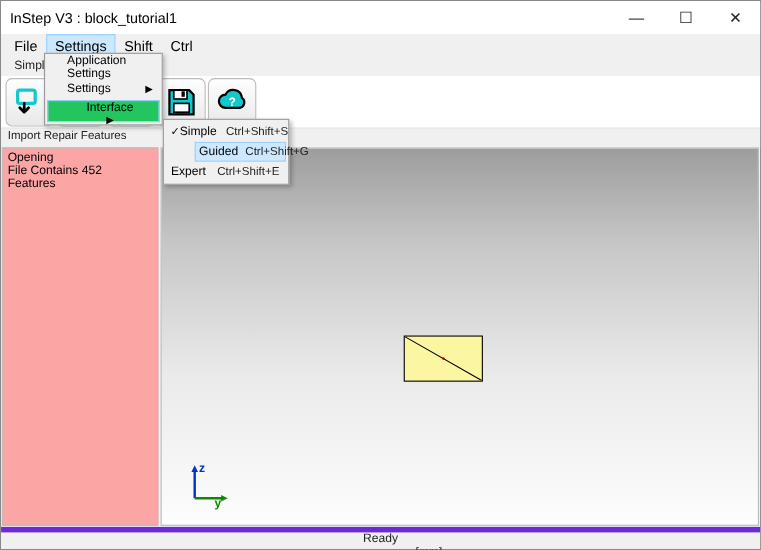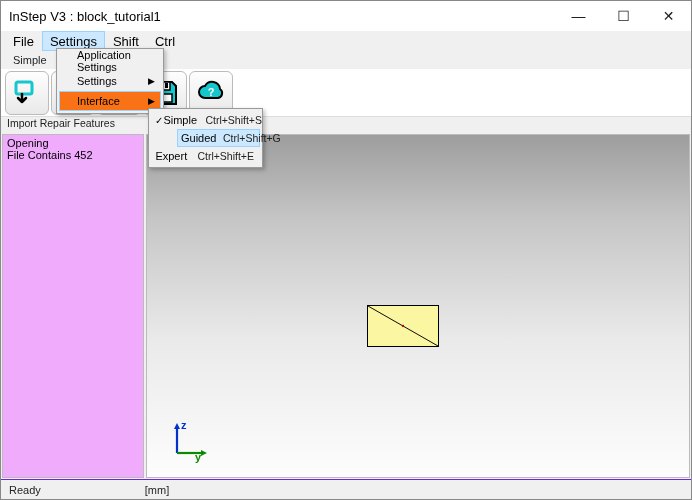--- a/index.html
+++ b/index.html
@@ -22,40 +22,40 @@
 .tabstrip { height: 18px; background: #f0f0f0; display: flex; align-items:center; padding-left:6px; font-size:11px; color:#222; position:relative; }
 .tabstrip .tab { padding: 0 6px; }
 
 
 .toolbar { height: 48px; background: #fff; display:flex; align-items:center; padding: 1px 4px; gap: 2px; border-bottom:1px solid #ddd; }
 .toolbtn { width:44px; height:44px; border:1px solid #bbb; border-radius:6px; background:linear-gradient(#fefefe,#e9e9e9); display:flex; align-items:center; justify-content:center; }
 .bottomcaps { height:16px; background:#f0f0f0; padding-left:6px; font-size:10.5px; color:#222; }
 
 
 .body { flex: 1; display:flex; min-height:0; }
-.logpanel { width: 142px; background:#f0abfc; border:1px solid #bbb; margin:1px; padding:2px 4px; font-family: Consolas, monospace; font-size:10px; line-height:12px; color:#000; overflow:hidden; }
+.logpanel { width: 142px; background:#fca5a5; border:1px solid #bbb; margin:1px; padding:2px 4px; font-family: Consolas, monospace; font-size:10px; line-height:12px; color:#000; overflow:hidden; }
 .viewport { flex:1; margin:1px; position:relative; background: linear-gradient(#9d9d9d 0%, #c6c6c6 25%, #eaeaea 60%, #fdfdfd 100%); border:1px solid #bbb; overflow:hidden; }
 
 
 .rect { position:absolute; left:220px; top:170px; width:72px; height:42px; background:#fbf6a1; border:1.5px solid #000; }
 .rect svg { position:absolute; inset:0; width:100%; height:100%; }
 
 
 .axis { position:absolute; left:22px; bottom:16px; width:40px; height:40px; }
 .axis svg { width:100%; height:100%; overflow:visible; }
 
 
-.statusbar { height:20px; background:#f0f0f0; display:flex; align-items:center; border-top:1px solid #6d28d9; }
+.statusbar { height:20px; background:#f0f0f0; display:flex; align-items:center; border-top:5px solid #6d28d9;flex-direction:column; }
 .status-seg { padding:0 8px; font-size:11px; color:#222; }
 .status-units { margin-left:88px; }
 
 
-.dropdown { position:absolute; top:48px; left:56px; width:108px; background:#f0f0f0; border:1px solid #999; box-shadow:2px 2px 4px rgba(0,0,0,.25); padding:2px; z-index:30; }
+.dropdown { position:absolute; top:48px; left:40px; width:108px; background:#f0f0f0; border:1px solid #999; box-shadow:2px 2px 4px rgba(0,0,0,.25); padding:2px; z-index:30; }
 .dropdown .dd-item { height:20px; display:flex; align-items:center; justify-content:space-between; padding:0 6px 0 18px; font-size:11.5px; color:#000; }
-.dropdown .dd-item.active { background:#f97316; border:1px solid #99d1ff; padding:0 5px 0 17px; }
+.dropdown .dd-item.active { background:#22c55e; border:1px solid #99d1ff; padding:0 5px 0 17px;flex-direction:column; }
 .dd-arrow { font-size:9px; }
 
 .submenu { position:absolute; top:108px; left:148px; width:115px; background:#f0f0f0; border:1px solid #999; box-shadow:2px 2px 4px rgba(0,0,0,.25); padding:2px; z-index:31; }
 .submenu .sm-item { height:18px; display:flex; align-items:center; padding:0 6px 0 4px; font-size:11px; color:#000; }
 .submenu .sm-item.sel { background:#cce8ff; border:1px solid #99d1ff; padding:0 5px 0 3px;margin-left:26px; }
 .sm-check { width:14px; display:inline-block; text-align:center; font-size:10px; }
 .sm-label { flex:0 0 42px; }
 .sm-accel { flex:1; text-align:right; font-size:10.5px; color:#222; }
 
 .icon-svg { width:34px; height:34px; }
@@ -118,20 +118,21 @@
       </svg>
     </div>
   </div>
 
   <div class="bottomcaps">Import      Repair      Features</div>
 
   <div class="body">
     <div class="logpanel">
       <div>Opening</div>
       <div>File Contains 452</div>
+      <div>Features</div>
     </div>
     <div class="viewport">
       <div class="rect">
         <svg viewBox="0 0 72 42" preserveAspectRatio="none">
           <line x1="0" y1="0" x2="72" y2="42" stroke="#000" stroke-width="1"></line>
           <circle cx="36" cy="21" r="1.2" fill="#b00"></circle>
         </svg>
       </div>
       <div class="axis">
         <svg viewBox="0 0 40 40">

